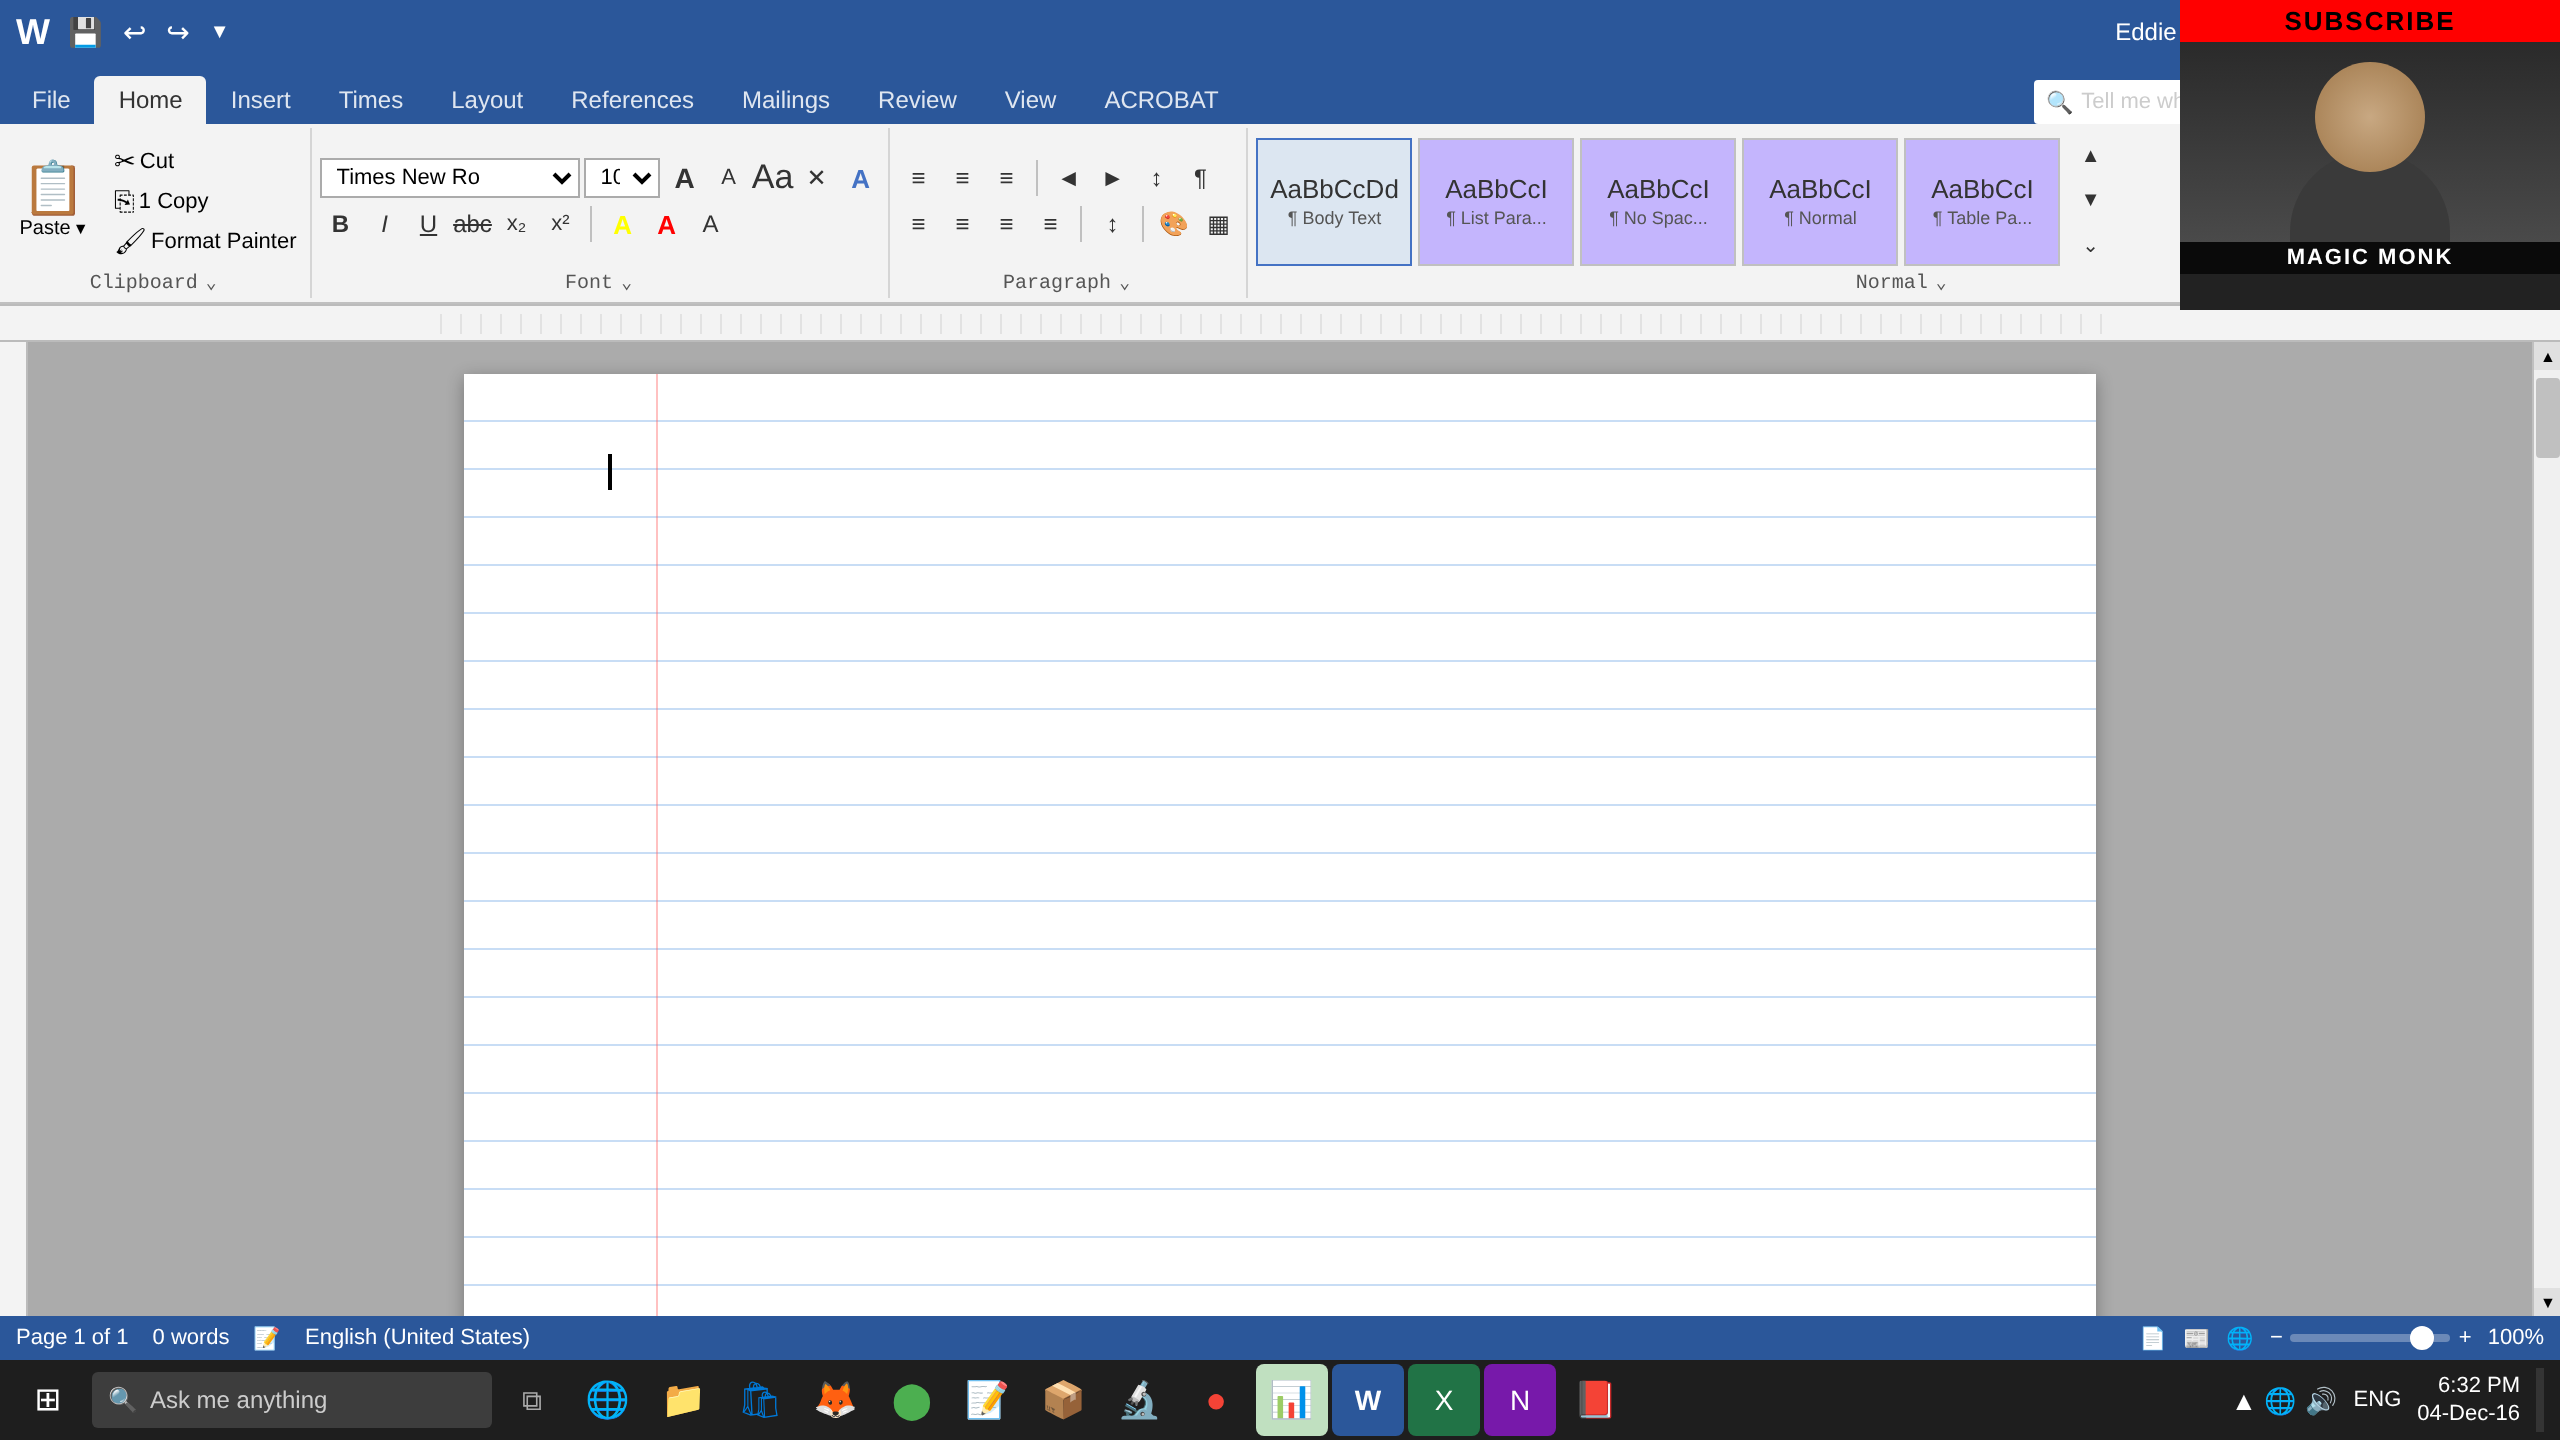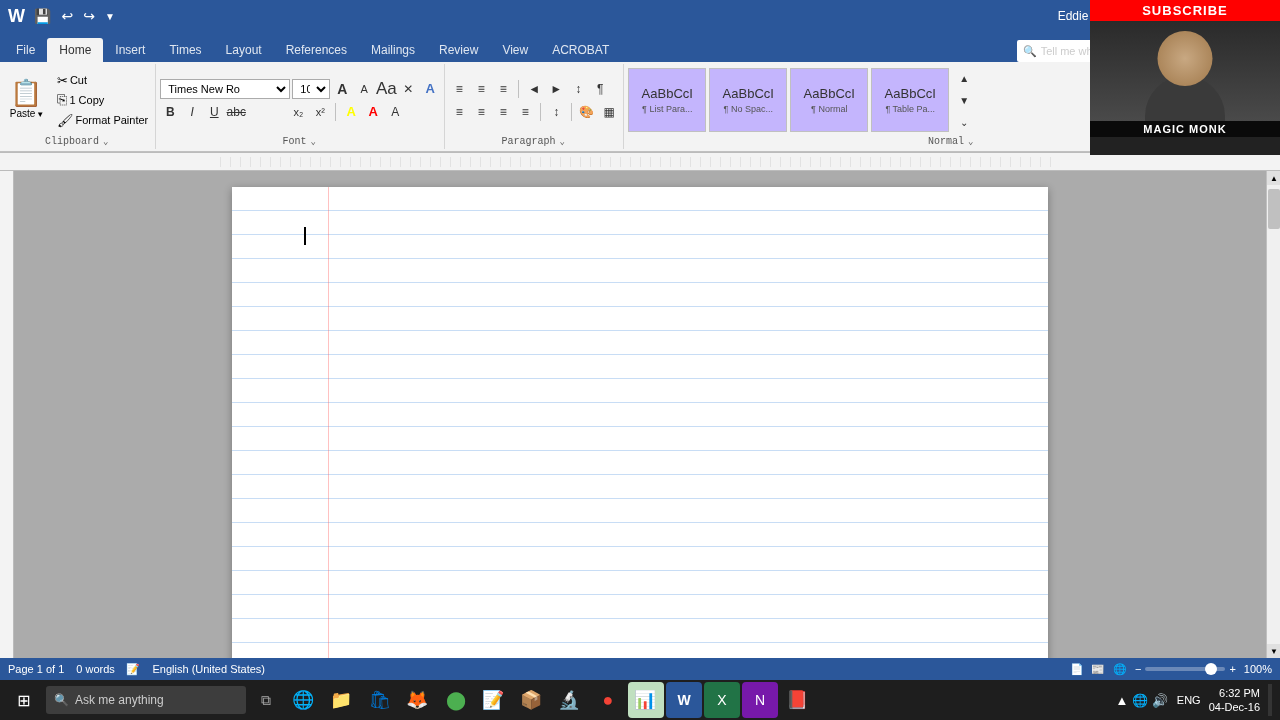--- a/index.html
+++ b/index.html
@@ -124,21 +124,21 @@
       top: 0;
       right: 0;
       width: 190px;
       height: 155px;
       background: #222;
       z-index: 100;
       overflow: hidden;
     }
     .subscribe-banner {
       background: #ff0000;
-      color: #ffffff;
+      color: #000000;
       font-weight: bold;
       font-size: 13px;
       text-align: center;
       padding: 3px 8px;
       letter-spacing: 1px;
     }
     .video-person {
       width: 100%;
       height: 100px;
       background: linear-gradient(135deg, #3a3a3a 0%, #555 50%, #3a3a3a 100%);
@@ -416,21 +416,21 @@
             <span class="icon-btn" style="font-size:11px;">A</span>
             <span class="icon-btn" style="font-size:17px;">Aa</span>
             <span class="icon-btn">✕</span>
             <span class="icon-btn" style="font-size:13px; color:#4472c4; font-weight:bold;">A</span>
           </div>
           <div class="frow">
             <span class="icon-btn bold">B</span>
             <span class="icon-btn italic">I</span>
             <span class="icon-btn underline">U</span>
             <span class="icon-btn" style="text-decoration:line-through; font-size:12px;">abc</span>
-            <span class="icon-btn" style="font-size:11px;margin-left:40px;">x₂</span>
+            <span class="icon-btn" style="font-size:11px;">x₂</span>
             <span class="icon-btn" style="font-size:11px;">x²</span>
             <div class="divider-v"></div>
             <span class="icon-btn" style="color:#ffff00; font-size:13px; font-weight:bold;">A</span>
             <span class="icon-btn" style="color:#ff0000; font-size:13px; font-weight:bold;">A</span>
             <span class="icon-btn">A</span>
           </div>
         </div>
       </div>
       <div class="rgroup-bot">
         <span>Font</span>
@@ -465,20 +465,24 @@
         </div>
       </div>
       <div class="rgroup-bot">
         <span>Paragraph</span>
         <span class="expand-btn">⌄</span>
       </div>
     </div>
 
     <div class="rgroup" style="flex:1;">
       <div class="rgroup-top" style="gap:3px; padding: 2px 0;">
+        <div class="sty active-sty">
+          <div class="sty-preview" style="font-size:13px;">AaBbCcDd</div>
+          <div class="sty-lbl">¶ Body Text</div>
+        </div>
         <div class="sty">
           <div class="sty-preview" style="font-size:13px;">AaBbCcI</div>
           <div class="sty-lbl">¶ List Para...</div>
         </div>
         <div class="sty">
           <div class="sty-preview" style="font-size:13px;">AaBbCcI</div>
           <div class="sty-lbl">¶ No Spac...</div>
         </div>
         <div class="sty">
           <div class="sty-preview" style="font-size:13px;">AaBbCcI</div>

